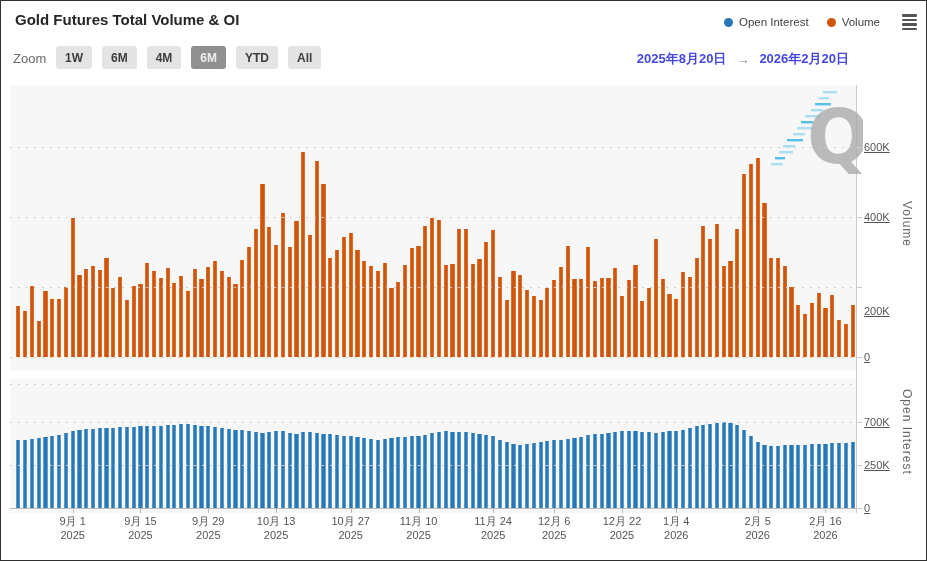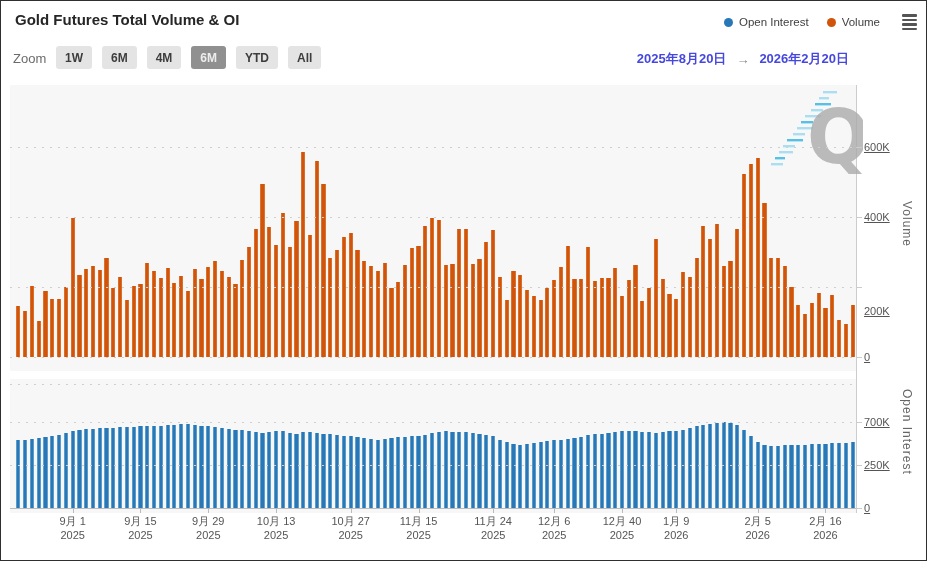--- a/index.html
+++ b/index.html
@@ -397,41 +397,41 @@
     <div>10月 13</div>
     <div>2025</div>
   </div>
 <div class="xtick" style="left: 275.117px;"></div>
 <div class="xlab" style="left: 349.722px;">
     <div>10月 27</div>
     <div>2025</div>
   </div>
 <div class="xtick" style="left: 349.722px;"></div>
 <div class="xlab" style="left: 417.544px;">
-    <div>11月 15</div>
+    <div>11月 10</div>
     <div>2025</div>
   </div>
 <div class="xtick" style="left: 417.544px;"></div>
 <div class="xlab" style="left: 492.149px;">
     <div>11月 24</div>
     <div>2025</div>
   </div>
 <div class="xtick" style="left: 492.149px;"></div>
 <div class="xlab" style="left: 553.19px;">
     <div>12月 6</div>
     <div>2025</div>
   </div>
 <div class="xtick" style="left: 553.19px;"></div>
 <div class="xlab" style="left: 621.012px;">
-    <div>12月 40</div>
+    <div>12月 22</div>
     <div>2025</div>
   </div>
 <div class="xtick" style="left: 621.012px;"></div>
 <div class="xlab" style="left: 675.27px;">
-    <div>1月 9</div>
+    <div>1月 4</div>
     <div>2026</div>
   </div>
 <div class="xtick" style="left: 675.27px;"></div>
 <div class="xlab" style="left: 756.657px;">
     <div>2月 5</div>
     <div>2026</div>
   </div>
 <div class="xtick" style="left: 756.657px;"></div>
 <div class="xlab" style="left: 824.48px;">
     <div>2月 16</div>

